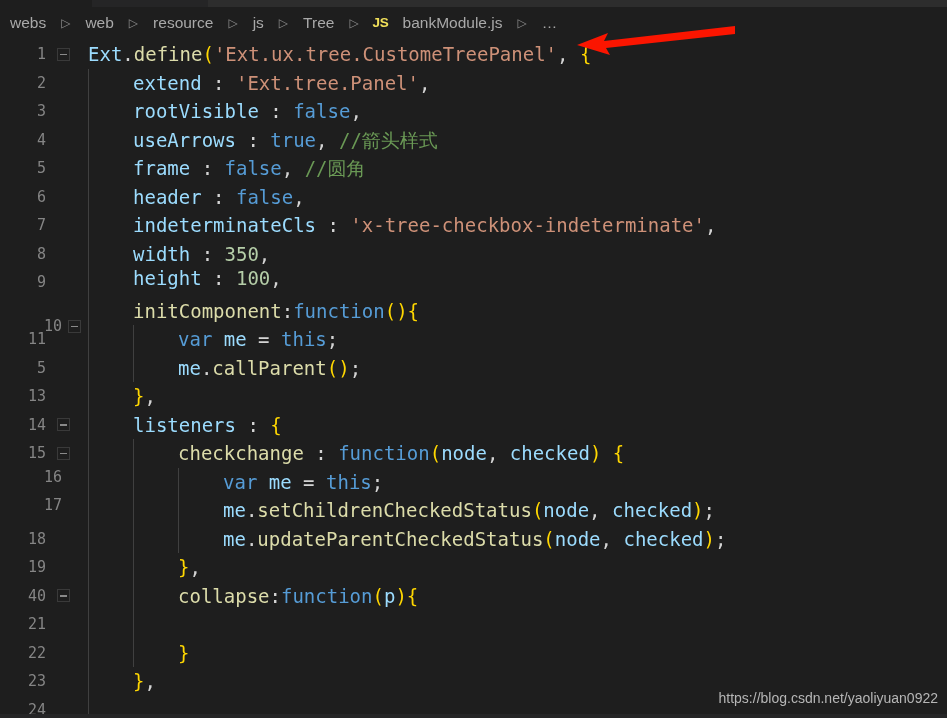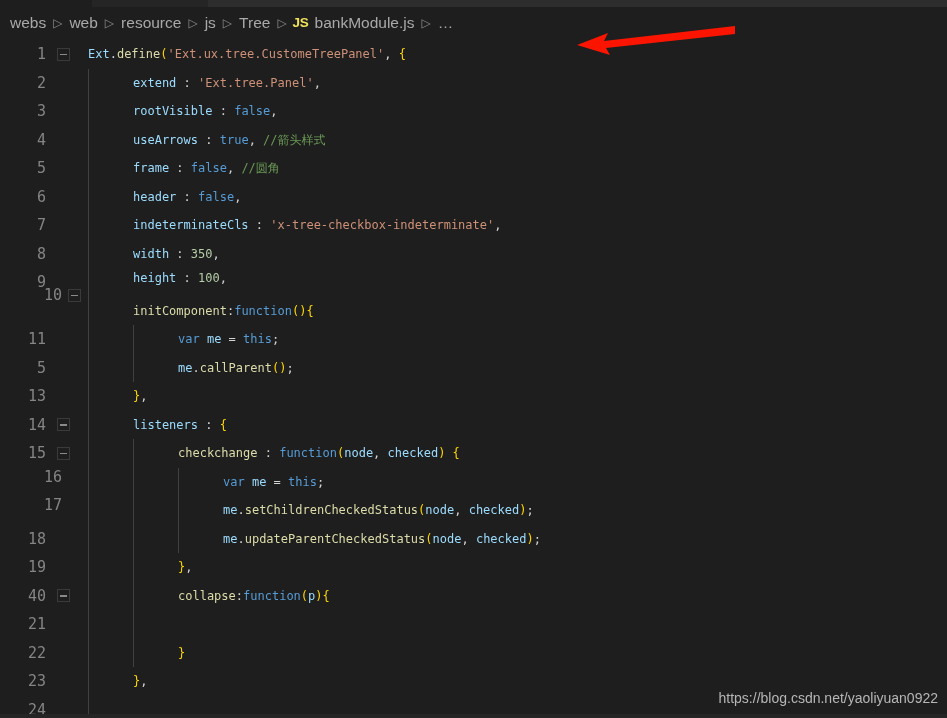--- a/index.html
+++ b/index.html
@@ -28,20 +28,21 @@
   #breadcrumb {
     position:absolute; left:0; top:7px; width:947px; height:31px;
     background:#1e1e1e;
     display:flex; align-items:center;
     padding-left:9px;
     font-family:"Liberation Sans", sans-serif;
     font-size:15.5px;
     color:#a9a9a9;
     white-space:nowrap;
     user-select:none;
+    gap:8px;
   }
   .crumb { color:#a9a9a9; padding:0 1px; }
   .crumb-sep {
     color:#8c8c8c; font-size:12px;
     padding:0 6px; position:relative; top:0px;
   }
   .crumb-jsicon {
     color:#f1e05a; font-weight:bold; font-size:13.5px;
     font-family:"Liberation Sans", sans-serif;
     margin-right:5px; letter-spacing:-0.3px;
@@ -87,21 +88,21 @@
   .iguide {
     position:absolute; width:1px; background:#404040;
   }
 
   
   #code { position:absolute; left:0; top:0; width:947px; height:676px; }
   .cline {
     position:absolute; left:88px; height:28.5px;
     display:flex; align-items:center;
     font-family:"DejaVu Sans Mono", monospace;
-    font-size:12px;
+    font-size:19px;
     line-height:28.5px;
     white-space:pre;
     color:#d4d4d4;
   }
   .t-plain  { color:#d4d4d4; }
   .t-kw     { color:#569cd6; }
   .t-fn     { color:#dcdcaa; }
   .t-prop   { color:#9cdcfe; }
   .t-str    { color:#ce9178; }
   .t-num    { color:#b5cea8; }
@@ -181,21 +182,21 @@
         <span class="fold"></span>
       </div>
       <div class="lnrow" style="top: 201.5px;">
         <span class="lnum">8</span>
         <span class="fold"></span>
       </div>
       <div class="lnrow" style="top: 230px;">
         <span class="lnum">9</span>
         <span class="fold"></span>
       </div>
-      <div class="lnrow" style="top: 243px; padding-left: 44px;">
+      <div class="lnrow" style="top: 274px; padding-left: 44px;">
         <span class="lnum">10</span>
         <span class="fold">
           <span class="fold-box"></span>
         </span>
       </div>
       <div class="lnrow" style="top: 287px;">
         <span class="lnum">11</span>
         <span class="fold"></span>
       </div>
       <div class="lnrow" style="top: 315.5px;">

